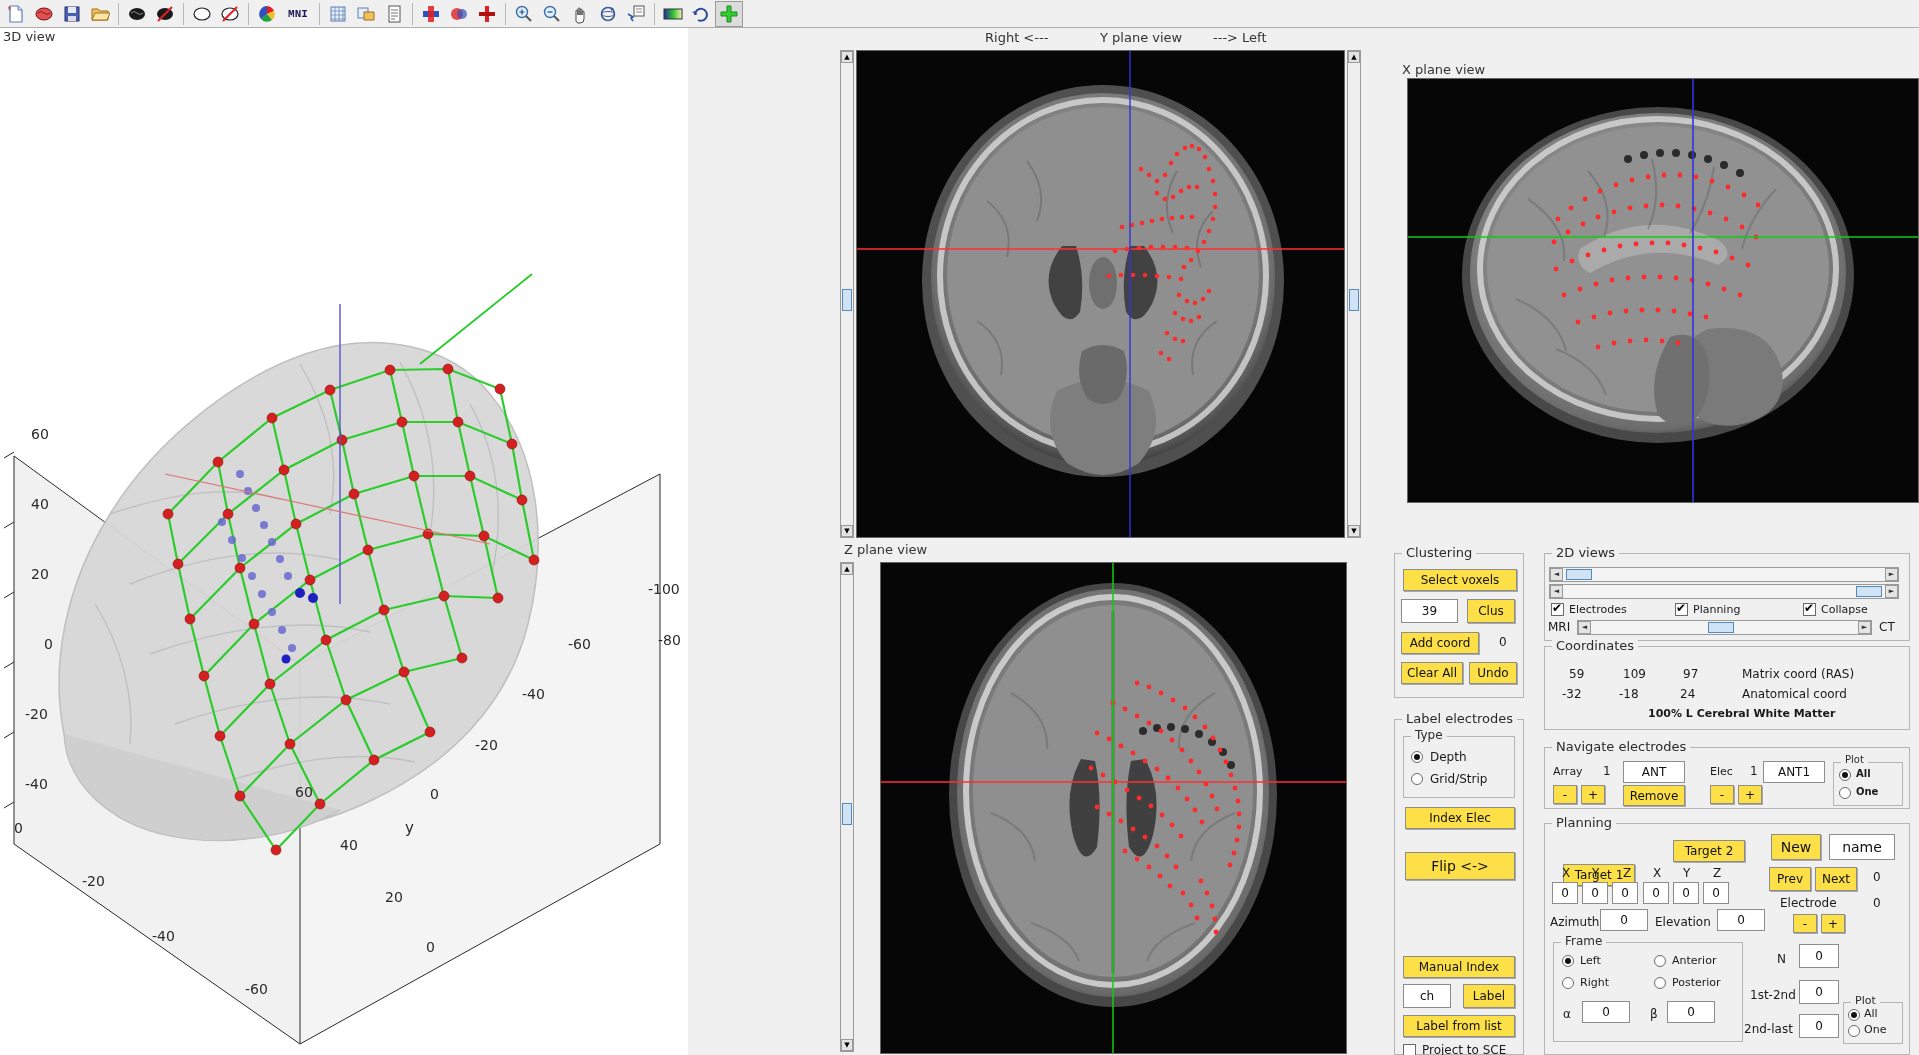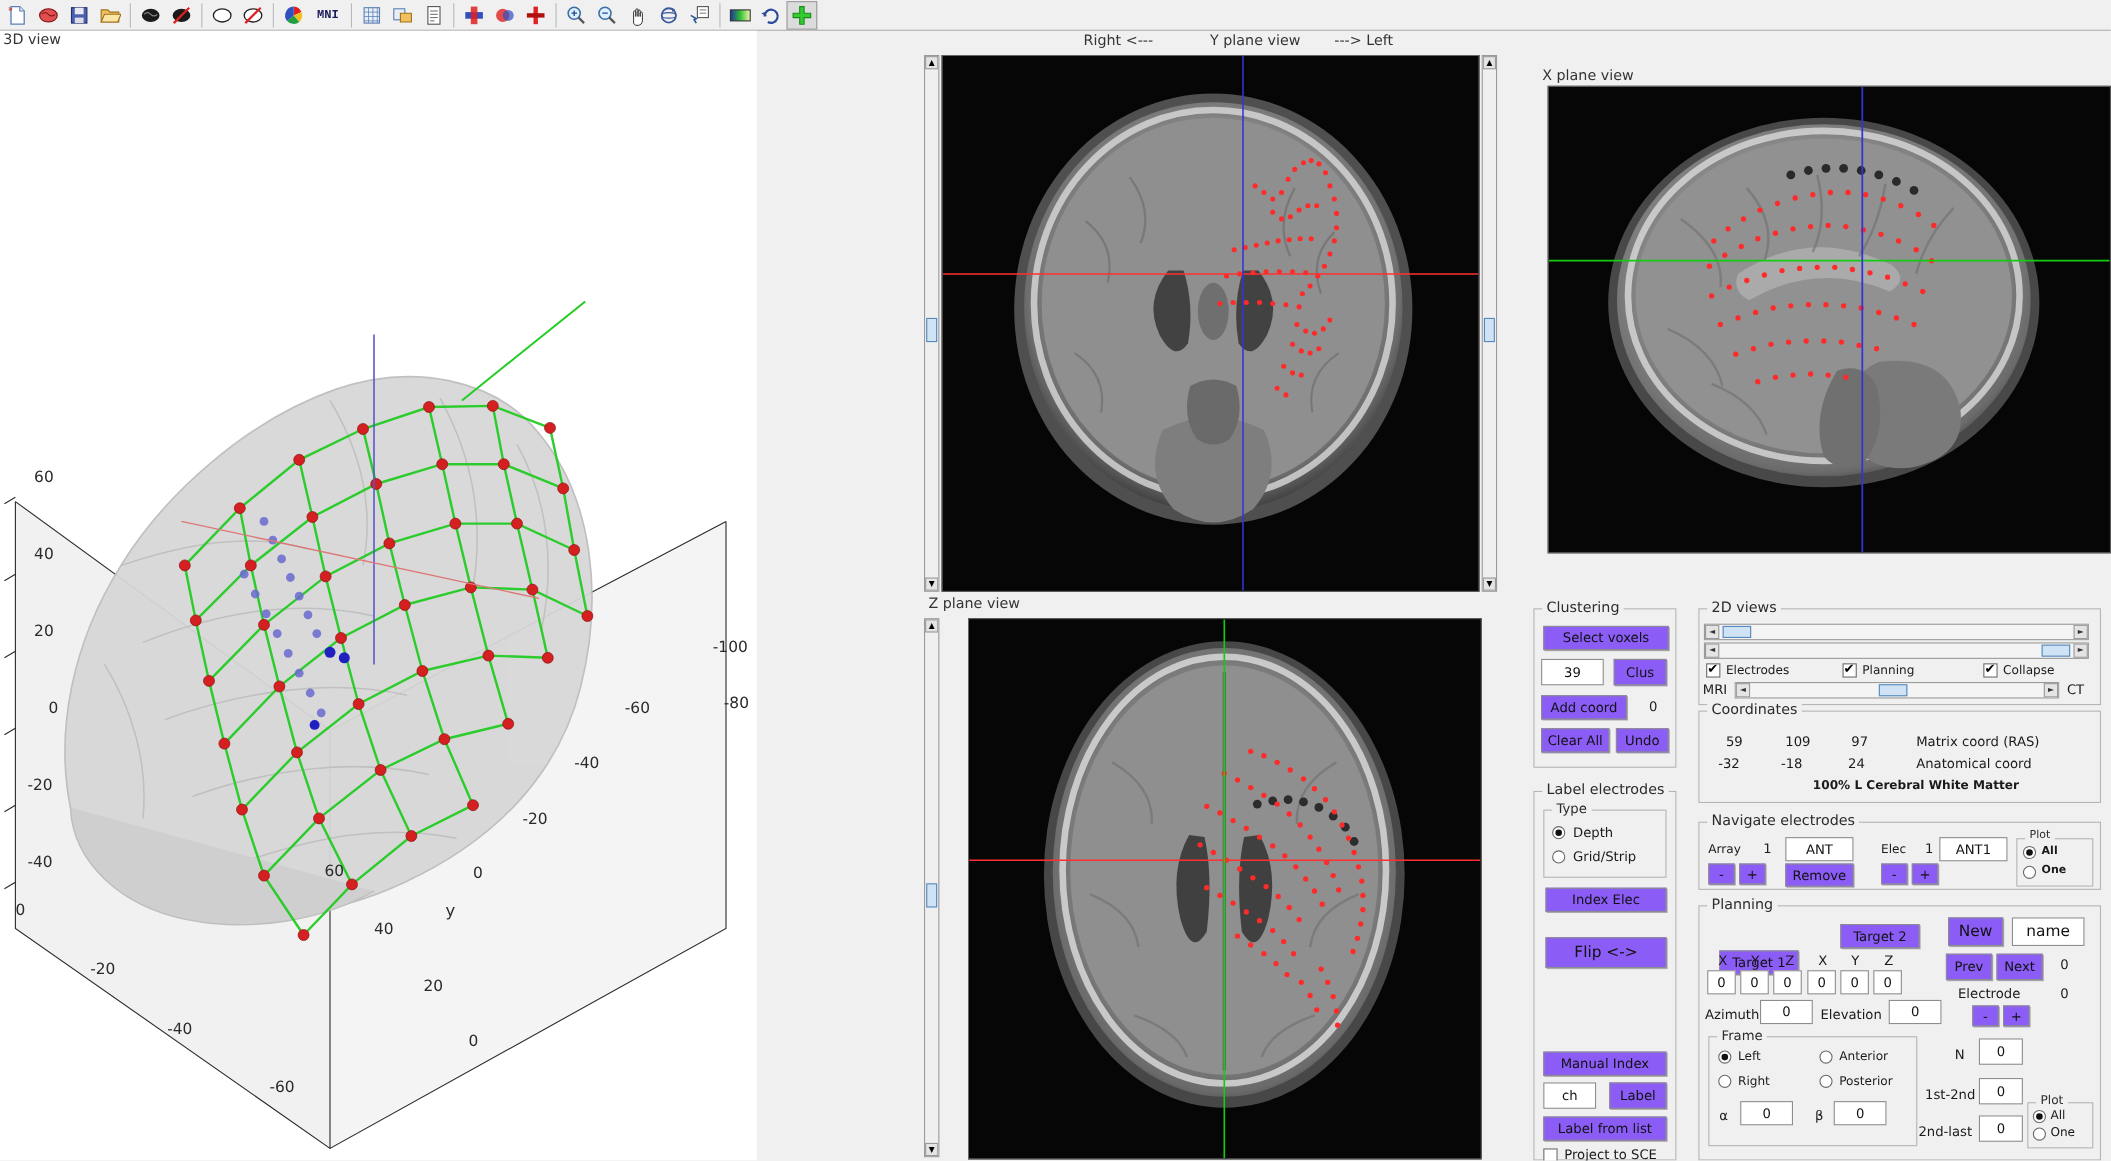--- a/index.html
+++ b/index.html
@@ -62,21 +62,21 @@
 
   
   .grp {
     position: absolute; border: 1px solid #b5b5b5; background: transparent;
   }
   .grp > .grp-t {
     position: absolute; left: 7px; top: -9px; background: #f0f0f0;
     padding: 0 4px; font-size: 13px; color: #2b2b2b; white-space: nowrap;
   }
   .btn {
-    position: absolute; background: #8b5cf6; border: 1px solid #8d8d8d;
+    position: absolute; background: #fde047; border: 1px solid #8d8d8d;
     font-size: 12px; color: #111; text-align: center; cursor: pointer;
     font-family: "DejaVu Sans", sans-serif; white-space: nowrap;
     display: flex; align-items: center; justify-content: center;
     box-shadow: 1px 1px 0 #a9a9a9;
   }
   .txt {
     position: absolute; background: #ffffff; border: 1px solid #8d8d8d;
     font-size: 12px; color: #111; text-align: center;
     display: flex; align-items: center; justify-content: center;
     font-family: "DejaVu Sans", sans-serif;

